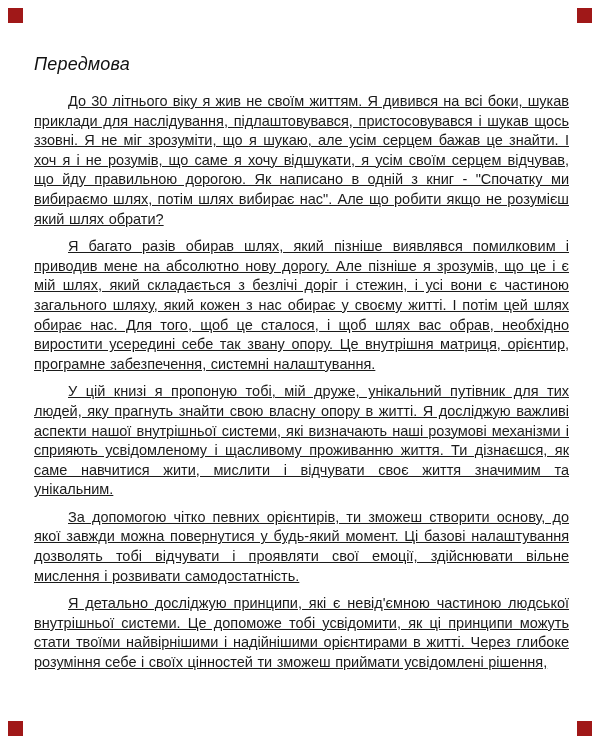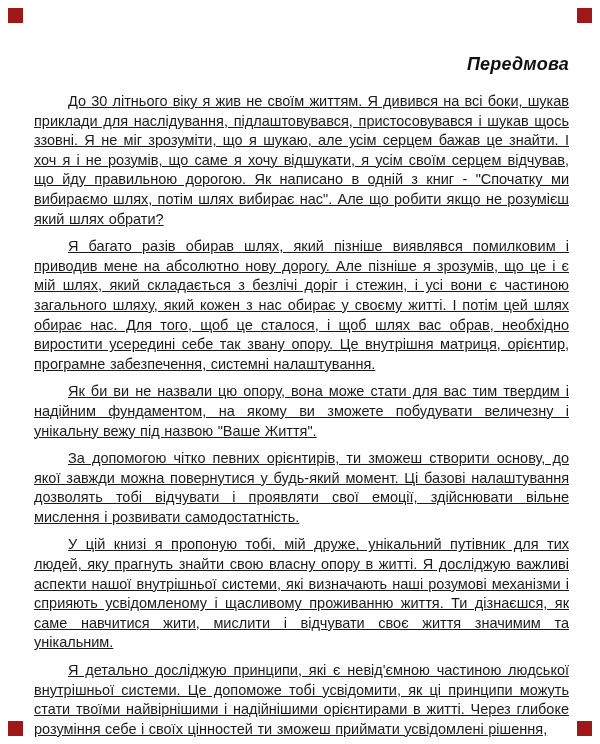--- a/index.html
+++ b/index.html
@@ -15,24 +15,24 @@
     overflow: hidden;
     font-family: "Liberation Sans", sans-serif;
     color: var(--text-color, #1b1b1b);
     box-sizing: border-box;
   }
   .content {
     padding: 52px 31px 0 34px;
   }
   .doc-title {
     margin: 0 0 0 0;
-    text-align: right;
+    text-align: left;
     font-size: 18px;
     line-height: 24px;
-    font-weight: bold;
+    font-weight: normal;
     font-style: italic;
     color: #111111;
     letter-spacing: 0.2px;
   }
   .para {
     margin: 0 0 8px 0;
     font-size: 14.5px;
     line-height: 19.6px;
     text-align: justify;
     text-indent: 34px;
@@ -62,19 +62,18 @@
   <div class="corner-marker tl"></div>
   <div class="corner-marker tr"></div>
   <div class="corner-marker bl"></div>
   <div class="corner-marker br"></div>
 
   <div class="content">
     <h1 class="doc-title">Передмова</h1>
 
     <p class="para">До 30 літнього віку я жив не своїм життям. Я дивився на всі боки, шукав приклади для наслідування, підлаштовувався, пристосовувався і шукав щось ззовні. Я не міг зрозуміти, що я шукаю, але усім серцем бажав це знайти. І хоч я і не розумів, що саме я хочу відшукати, я усім своїм серцем відчував, що йду правильною дорогою. Як написано в одній з книг - "Спочатку ми вибираємо шлях, потім шлях вибирає нас". Але що робити якщо не розумієш який шлях обрати?</p>
     <p class="para">Я багато разів обирав шлях, який пізніше виявлявся помилковим і приводив мене на абсолютно нову дорогу. Але пізніше я зрозумів, що це і є мій шлях, який складається з безлічі доріг і стежин, і усі вони є частиною загального шляху, який кожен з нас обирає у своєму житті. І потім цей шлях обирає нас. Для того, щоб це сталося, і щоб шлях вас обрав, необхідно виростити усередині себе так звану опору. Це внутрішня матриця, орієнтир, програмне забезпечення, системні налаштування.</p>
-    <p class="para">Як би ви не назвали цю опору, вона може стати для вас тим твердим і надійним фундаментом, на якому ви зможете побудувати величезну і унікальну вежу під назвою "Ваше Життя".</p>
+    <p class="para">У цій книзі я пропоную тобі, мій друже, унікальний путівник для тих людей, яку прагнуть знайти свою власну опору в житті. Я досліджую важливі аспекти нашої внутрішньої системи, які визначають наші розумові механізми і сприяють усвідомленому і щасливому проживанню життя. Ти дізнаєшся, як саме навчитися жити, мислити і відчувати своє життя значимим та унікальним.</p>
     <p class="para">За допомогою чітко певних орієнтирів, ти зможеш створити основу, до якої завжди можна повернутися у будь-який момент. Ці базові налаштування дозволять тобі відчувати і проявляти свої емоції, здійснювати вільне мислення і розвивати самодостатність.</p>
-    <p class="para">У цій книзі я пропоную тобі, мій друже, унікальний путівник для тих людей, яку прагнуть знайти свою власну опору в житті. Я досліджую важливі аспекти нашої внутрішньої системи, які визначають наші розумові механізми і сприяють усвідомленому і щасливому проживанню життя. Ти дізнаєшся, як саме навчитися жити, мислити і відчувати своє життя значимим та унікальним.</p>
     <p class="para">Я детально досліджую принципи, які є невід'ємною частиною людської внутрішньої системи. Це допоможе тобі усвідомити, як ці принципи можуть стати твоїми найвірнішими і надійнішими орієнтирами в житті. Через глибоке розуміння себе і своїх цінностей ти зможеш приймати усвідомлені рішення,</p>
   </div>
 
 </div>
 
 </body></html>

